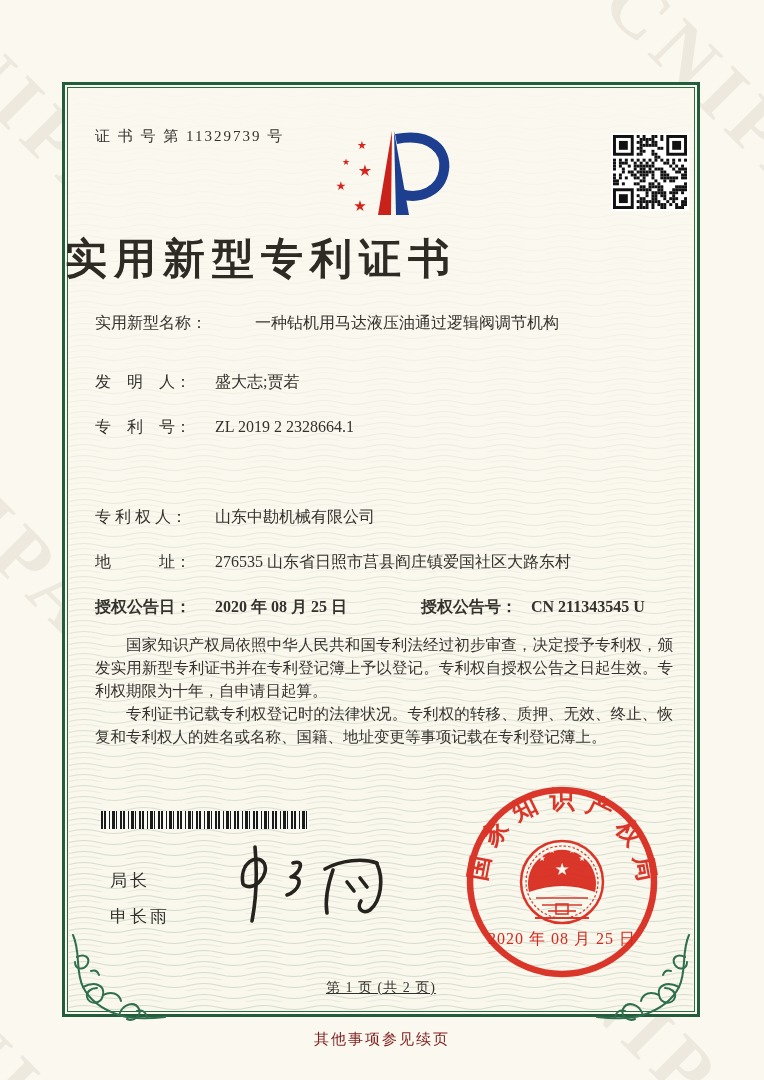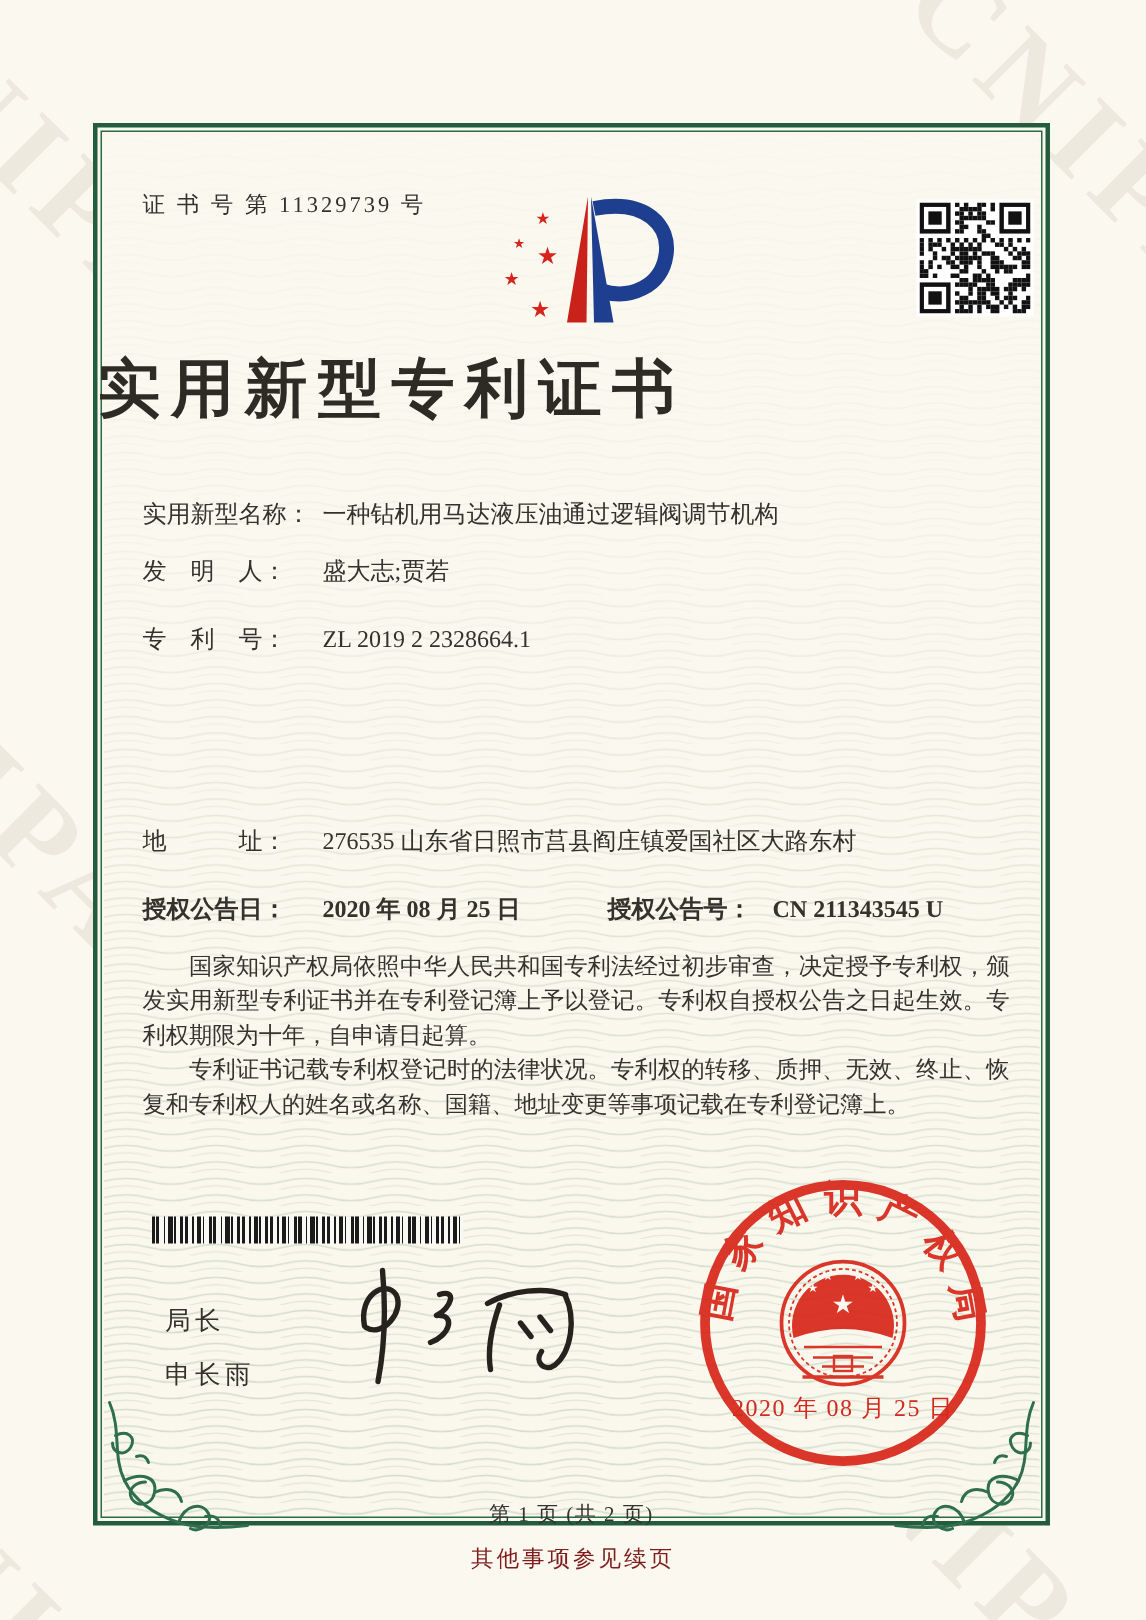--- a/index.html
+++ b/index.html
@@ -32,21 +32,21 @@
   .cert-no{position:absolute;left:30px;top:42px;font-size:15px;letter-spacing:2px;}
   .logo{position:absolute;left:252px;top:38px;}
   .qr{position:absolute;left:546px;top:48px;width:74px;height:74px;background:#fff;padding:2px;}
   .title{
     position:absolute;left:0;top:146px;width:100%;text-align:left;
     font-size:42px;font-weight:600;letter-spacing:7px;color:#2e2b25;
   }
   .row{position:absolute;left:30px;right:26px;display:flex;font-size:16px;line-height:22px;}
   .row .lbl{flex:0 0 120px;}
   .row .val{flex:1;}
-  .row .lbl2{flex:0 0 110px;margin-left:20px;}
+  .row .lbl2{flex:0 0 110px;margin-left:36px;}
   .row .val2{flex:0 0 160px;}
   .paras{
     position:absolute;left:30px;top:548px;width:578px;
     font-size:15.5px;line-height:23px;text-align:justify;color:#35332e;
   }
   .paras p{margin:0;text-indent:2em;}
   .barcode{
     position:absolute;left:36px;top:726px;width:208px;height:18px;
     background:repeating-linear-gradient(90deg,
       #1a1a1a 0 2px,#f8f8f4 2px 3px,#1a1a1a 3px 5px,#f8f8f4 5px 8px,
@@ -54,21 +54,21 @@
       #1a1a1a 15px 16px,#f8f8f4 16px 19px);
   }
   .director-label{position:absolute;left:45px;top:784px;font-size:17px;letter-spacing:3px;}
   .director-name{position:absolute;left:45px;top:820px;font-size:17px;letter-spacing:3px;}
   .signature{position:absolute;left:148px;top:754px;}
   .seal-date{
     position:absolute;left:398px;top:844px;width:198px;text-align:center;
     color:#d42a1e;font-size:16px;letter-spacing:1px;z-index:3;
   }
   .seal{position:absolute;left:398px;top:698px;z-index:4;opacity:0.93;}
-  .page-info{position:absolute;left:0;top:916px;width:100%;text-align:center;font-size:14px;letter-spacing:1px;}
+  .page-info{position:absolute;left:0;top:894px;width:100%;text-align:center;font-size:14px;letter-spacing:1px;text-decoration:underline;}
   .ornament{position:absolute;z-index:1;}
   .ornament.left{left:2px;top:846px;}
   .ornament.right{right:2px;top:846px;transform:scaleX(-1);}
   .footer-note{
     position:absolute;left:0;top:1030px;width:100%;text-align:center;
     font-size:15px;letter-spacing:2px;color:#7f1d1d;z-index:2;
   }
 </style>
 </head>
 <body>
@@ -371,31 +371,35 @@
           <rect x="16" y="24" width="1" height="1"></rect>
           <rect x="17" y="24" width="1" height="1"></rect>
           <rect x="21" y="24" width="1" height="1"></rect>
           <rect x="22" y="24" width="1" height="1"></rect>
           <rect x="23" y="24" width="1" height="1"></rect>
         </g>
     </svg>
 
     <div class="title">实用新型专利证书</div>
 
-    <div class="row" style="top:248px;">
+    <div class="row" style="top:227px;gap:40px;">
       <span class="lbl">实用新型名称：</span>
       <span class="val">一种钻机用马达液压油通过逻辑阀调节机构</span>
     </div>
     <div class="row" style="top:286px;">
       <span class="lbl">发　明　人：</span>
       <span class="val">盛大志;贾若</span>
     </div>
     <div class="row" style="top:331px;">
       <span class="lbl">专　利　号：</span>
       <span class="val">ZL 2019 2 2328664.1</span>
+    </div>
+    <div class="row" style="top:421px;">
+      <span class="lbl">专 利 权 人：</span>
+      <span class="val">山东中勘机械有限公司</span>
     </div>
     <div class="row" style="top:466px;">
       <span class="lbl">地　　　址：</span>
       <span class="val">276535 山东省日照市莒县阎庄镇爱国社区大路东村</span>
     </div>
     <div class="row" style="top:511px;font-weight:bold;">
       <span class="lbl">授权公告日：</span>
       <span class="val" style="flex:0 0 170px;">2020 年 08 月 25 日</span>
       <span class="lbl2">授权公告号：</span>
       <span class="val2">CN 211343545 U</span>

